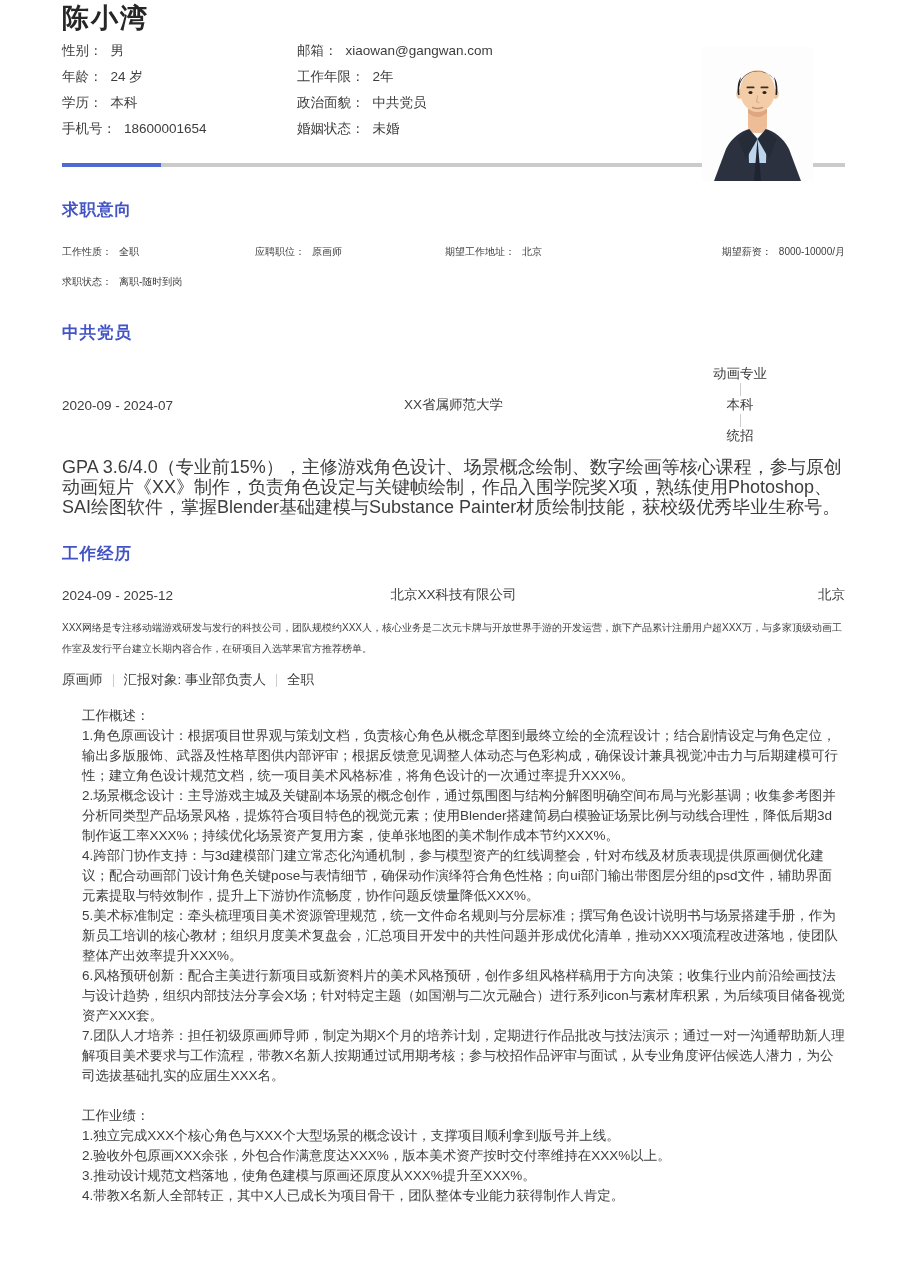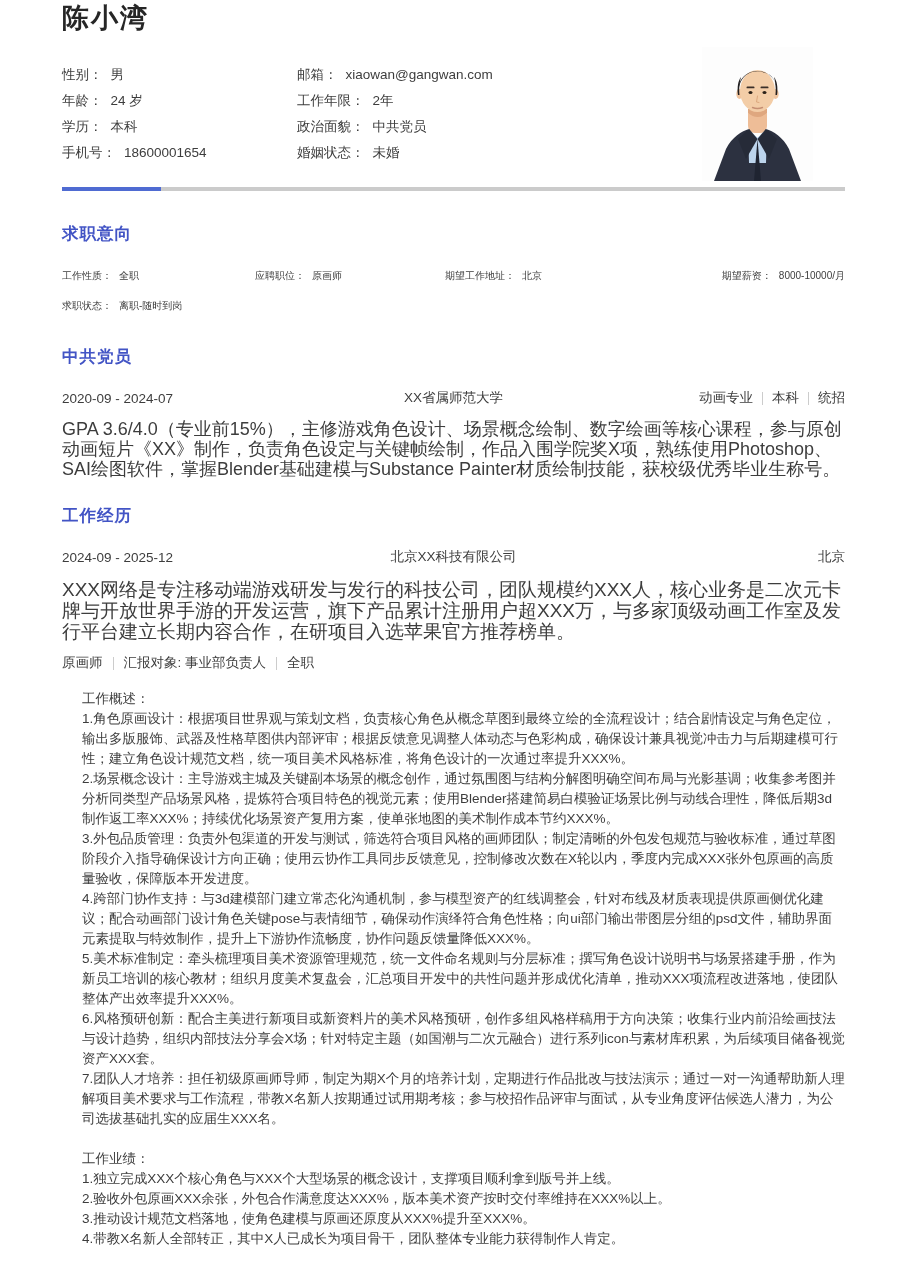--- a/index.html
+++ b/index.html
@@ -10,21 +10,21 @@
     margin:0 auto;
     background:#ffffff;
     font-family:"Liberation Sans","DejaVu Sans",sans-serif;
     color:#3d3d3d;
     overflow:hidden;
   }
   .content { padding:0 55px 0 62px; }
 
   
   .name { font-size:27px; font-weight:700; color:#262626; letter-spacing:2px; }
-  .info-cols { display:flex; margin-top:26px; }
+  .info-cols { display:flex; margin-top:2px; }
   .info-col-left  { width:235px; }
   .info-col-right { flex:1; }
   .info-row { line-height:26px; font-size:13.5px; white-space:nowrap; }
   .info-row .val { margin-left:8px; }
 
   .photo {
     position:absolute; left:702px; top:47px;
     width:111px; height:134px; overflow:hidden; background:#fdfdfd;
   }
   .photo svg { display:block; width:111px; height:134px; }
@@ -43,27 +43,27 @@
   .fields .f1 { width:193px; }
   .fields .f2 { width:190px; }
   .fields .f3 { width:215px; }
   .fields .f4 { margin-left:auto; }
   .fields .val { margin-left:7px; }
   .fields2 { margin-top:16px; }
 
   .row3 { display:flex; margin-top:21px; font-size:13.5px; align-items:center; }
   .row3 .left   { width:210px; }
   .row3 .center { flex:1; text-align:center; }
-  .row3 .right  { width:210px; display:flex; justify-content:flex-end; align-items:center; }
+  .row3 .right  { width:210px; display:flex; justify-content:center; align-items:center;flex-direction:column; }
   .row3 .right.plain { display:block; text-align:right; }
 
   .vsep { display:inline-block; width:1px; height:13px; background:#cccccc; margin:0 9px; vertical-align:-2px; }
 
   .desc { margin-top:12px; font-size:18px; line-height:20px; color:#3d3d3d; }
-  .intro { margin-top:13px; font-size:19px; line-height:21px; }
+  .intro { margin-top:13px; font-size:10px; line-height:21px; }
 
   .role-tags { display:flex; align-items:center; margin-top:12px; font-size:13.5px; }
   .role-tags .vsep { margin:0 10px; }
 
   .block { margin-top:17px; font-size:13.5px; line-height:20px;margin-left:20px; }
   .block .gap-top { margin-top:20px; }
 </style>
 </head>
 <body>
 
@@ -129,21 +129,20 @@
         <i class="vsep"></i>
         <span>汇报对象: 事业部负责人</span>
         <i class="vsep"></i>
         <span>全职</span>
     </div>
 
     <div class="block">
       <div>工作概述：</div>
       <div>1.角色原画设计：根据项目世界观与策划文档，负责核心角色从概念草图到最终立绘的全流程设计；结合剧情设定与角色定位，输出多版服饰、武器及性格草图供内部评审；根据反馈意见调整人体动态与色彩构成，确保设计兼具视觉冲击力与后期建模可行性；建立角色设计规范文档，统一项目美术风格标准，将角色设计的一次通过率提升XXX%。</div>
       <div>2.场景概念设计：主导游戏主城及关键副本场景的概念创作，通过氛围图与结构分解图明确空间布局与光影基调；收集参考图并分析同类型产品场景风格，提炼符合项目特色的视觉元素；使用Blender搭建简易白模验证场景比例与动线合理性，降低后期3d制作返工率XXX%；持续优化场景资产复用方案，使单张地图的美术制作成本节约XXX%。</div>
-      <div>3.外包品质管理：负责外包渠道的开发与测试，筛选符合项目风格的画师团队；制定清晰的外包发包规范与验收标准，通过草图阶段介入指导确保设计方向正确；使用云协作工具同步反馈意见，控制修改次数在X轮以内，季度内完成XXX张外包原画的高质量验收，保障版本开发进度。</div>
       <div>4.跨部门协作支持：与3d建模部门建立常态化沟通机制，参与模型资产的红线调整会，针对布线及材质表现提供原画侧优化建议；配合动画部门设计角色关键pose与表情细节，确保动作演绎符合角色性格；向ui部门输出带图层分组的psd文件，辅助界面元素提取与特效制作，提升上下游协作流畅度，协作问题反馈量降低XXX%。</div>
       <div>5.美术标准制定：牵头梳理项目美术资源管理规范，统一文件命名规则与分层标准；撰写角色设计说明书与场景搭建手册，作为新员工培训的核心教材；组织月度美术复盘会，汇总项目开发中的共性问题并形成优化清单，推动XXX项流程改进落地，使团队整体产出效率提升XXX%。</div>
       <div>6.风格预研创新：配合主美进行新项目或新资料片的美术风格预研，创作多组风格样稿用于方向决策；收集行业内前沿绘画技法与设计趋势，组织内部技法分享会X场；针对特定主题（如国潮与二次元融合）进行系列icon与素材库积累，为后续项目储备视觉资产XXX套。</div>
       <div>7.团队人才培养：担任初级原画师导师，制定为期X个月的培养计划，定期进行作品批改与技法演示；通过一对一沟通帮助新人理解项目美术要求与工作流程，带教X名新人按期通过试用期考核；参与校招作品评审与面试，从专业角度评估候选人潜力，为公司选拔基础扎实的应届生XXX名。</div>
       <div class="gap-top">工作业绩：</div>
       <div>1.独立完成XXX个核心角色与XXX个大型场景的概念设计，支撑项目顺利拿到版号并上线。</div>
       <div>2.验收外包原画XXX余张，外包合作满意度达XXX%，版本美术资产按时交付率维持在XXX%以上。</div>
       <div>3.推动设计规范文档落地，使角色建模与原画还原度从XXX%提升至XXX%。</div>
       <div>4.带教X名新人全部转正，其中X人已成长为项目骨干，团队整体专业能力获得制作人肯定。</div>
     </div>

